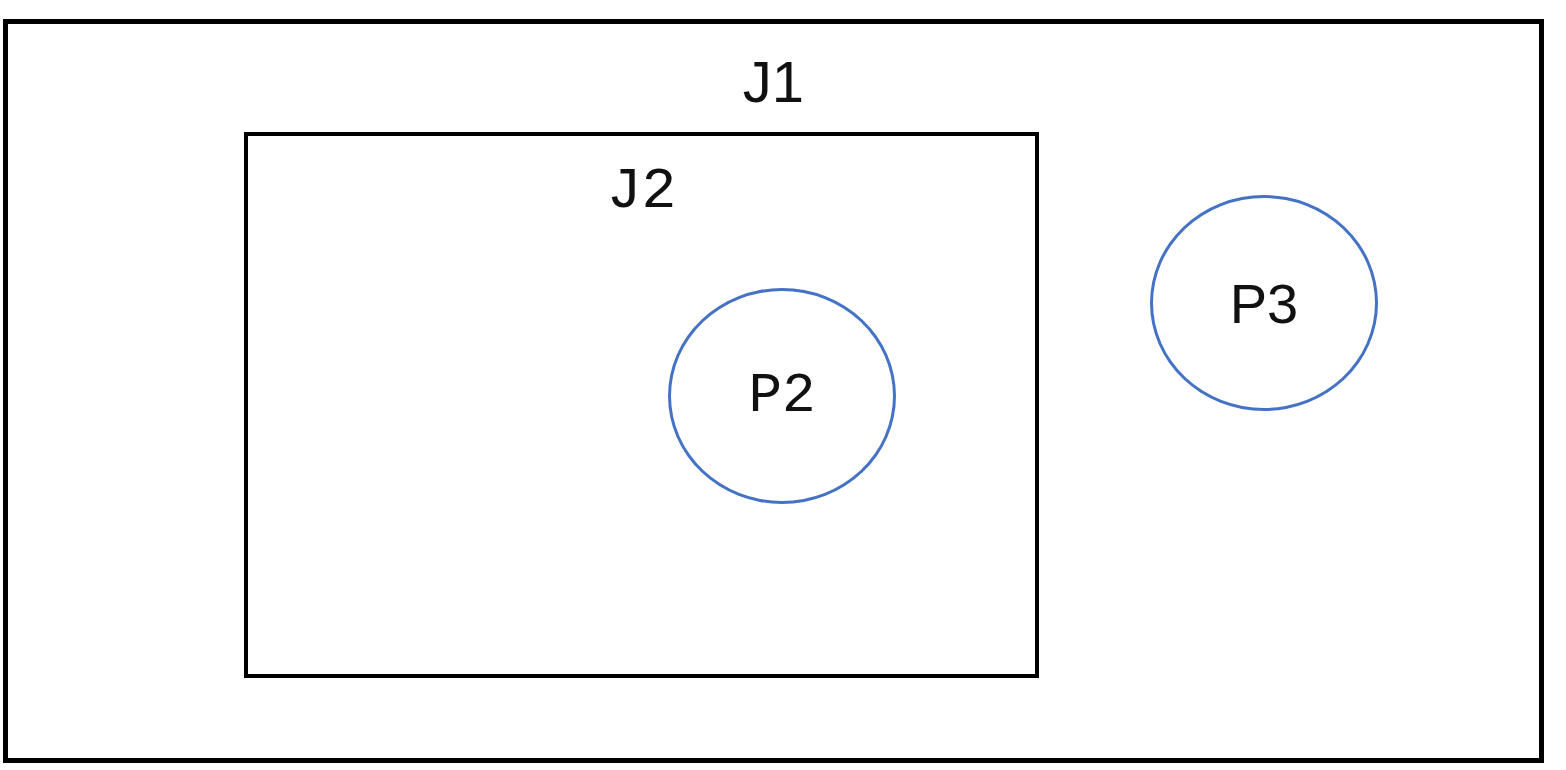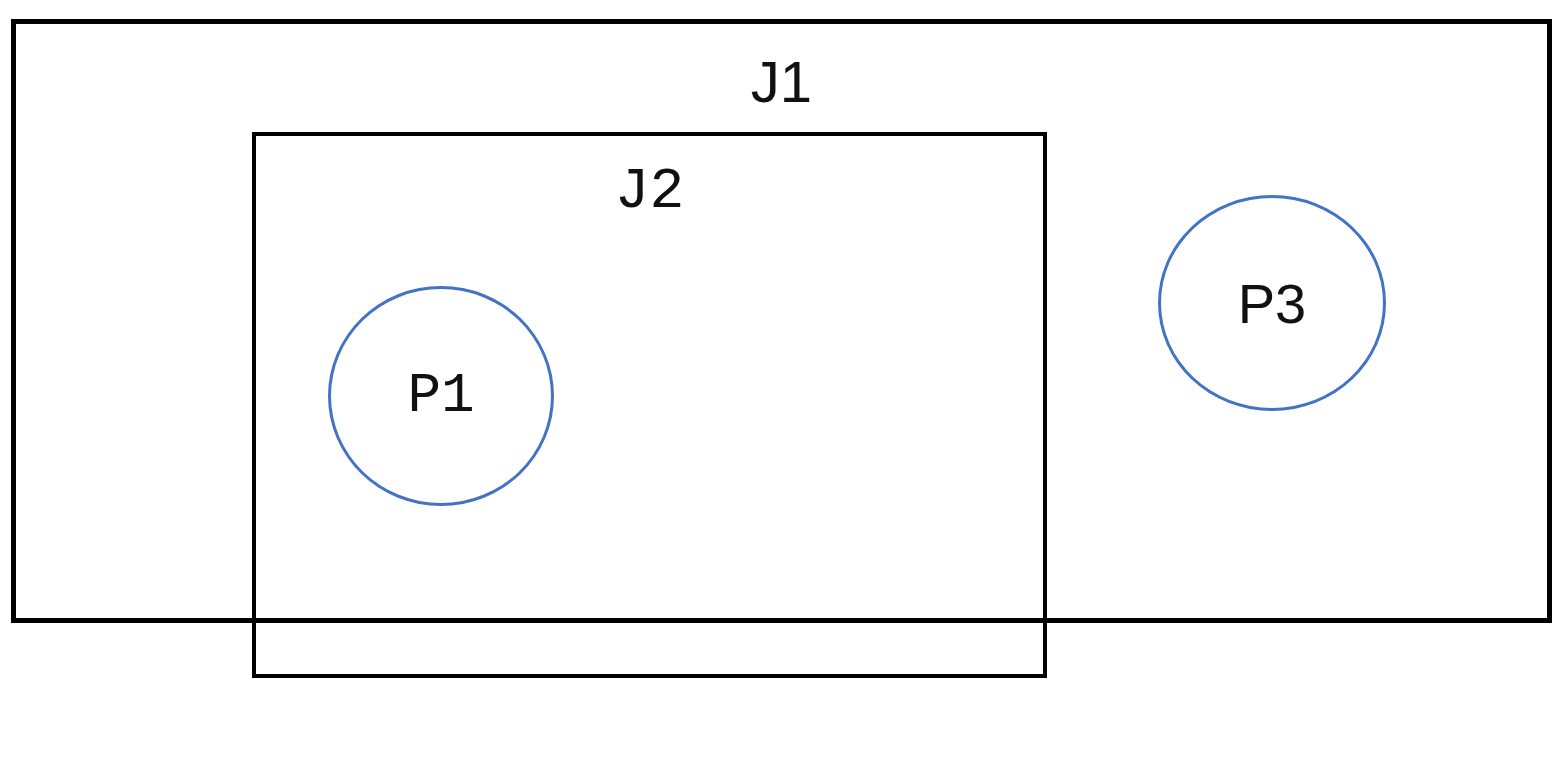--- a/index.html
+++ b/index.html
@@ -15,24 +15,24 @@
   }
   .canvas {
     position: relative;
     width: 1566px;
     height: 770px;
     background: var(--background);
     overflow: hidden;
   }
   .outer-box {
     position: absolute;
-    left: 11px;
+    left: 3px;
     top: 19px;
     width: 1541px;
-    height: 604px;
+    height: 744px;
     border: 5px solid var(--box-border);
     background: transparent;
   }
   .inner-box {
     position: absolute;
     left: 236px;   
     top: 108px;    
     width: 795px;
     height: 546px;
     border: 4px solid var(--box-border);
@@ -73,23 +73,23 @@
 </head>
 <body>
 
 <div class="canvas">
   <div class="outer-box">
     <div class="box-label outer-label">J1</div>
 
     <div class="inner-box">
       <div class="box-label inner-label">J2</div>
 
-      <div class="circle circle-p1">
-        <span>P1</span>
+
+      <div class="circle circle-p2">
+        <span>P2</span>
       </div>
-
     </div>
 
     <div class="circle circle-p3">
       <span>P3</span>
     </div>
   </div>
 </div>
 
 </body></html>

